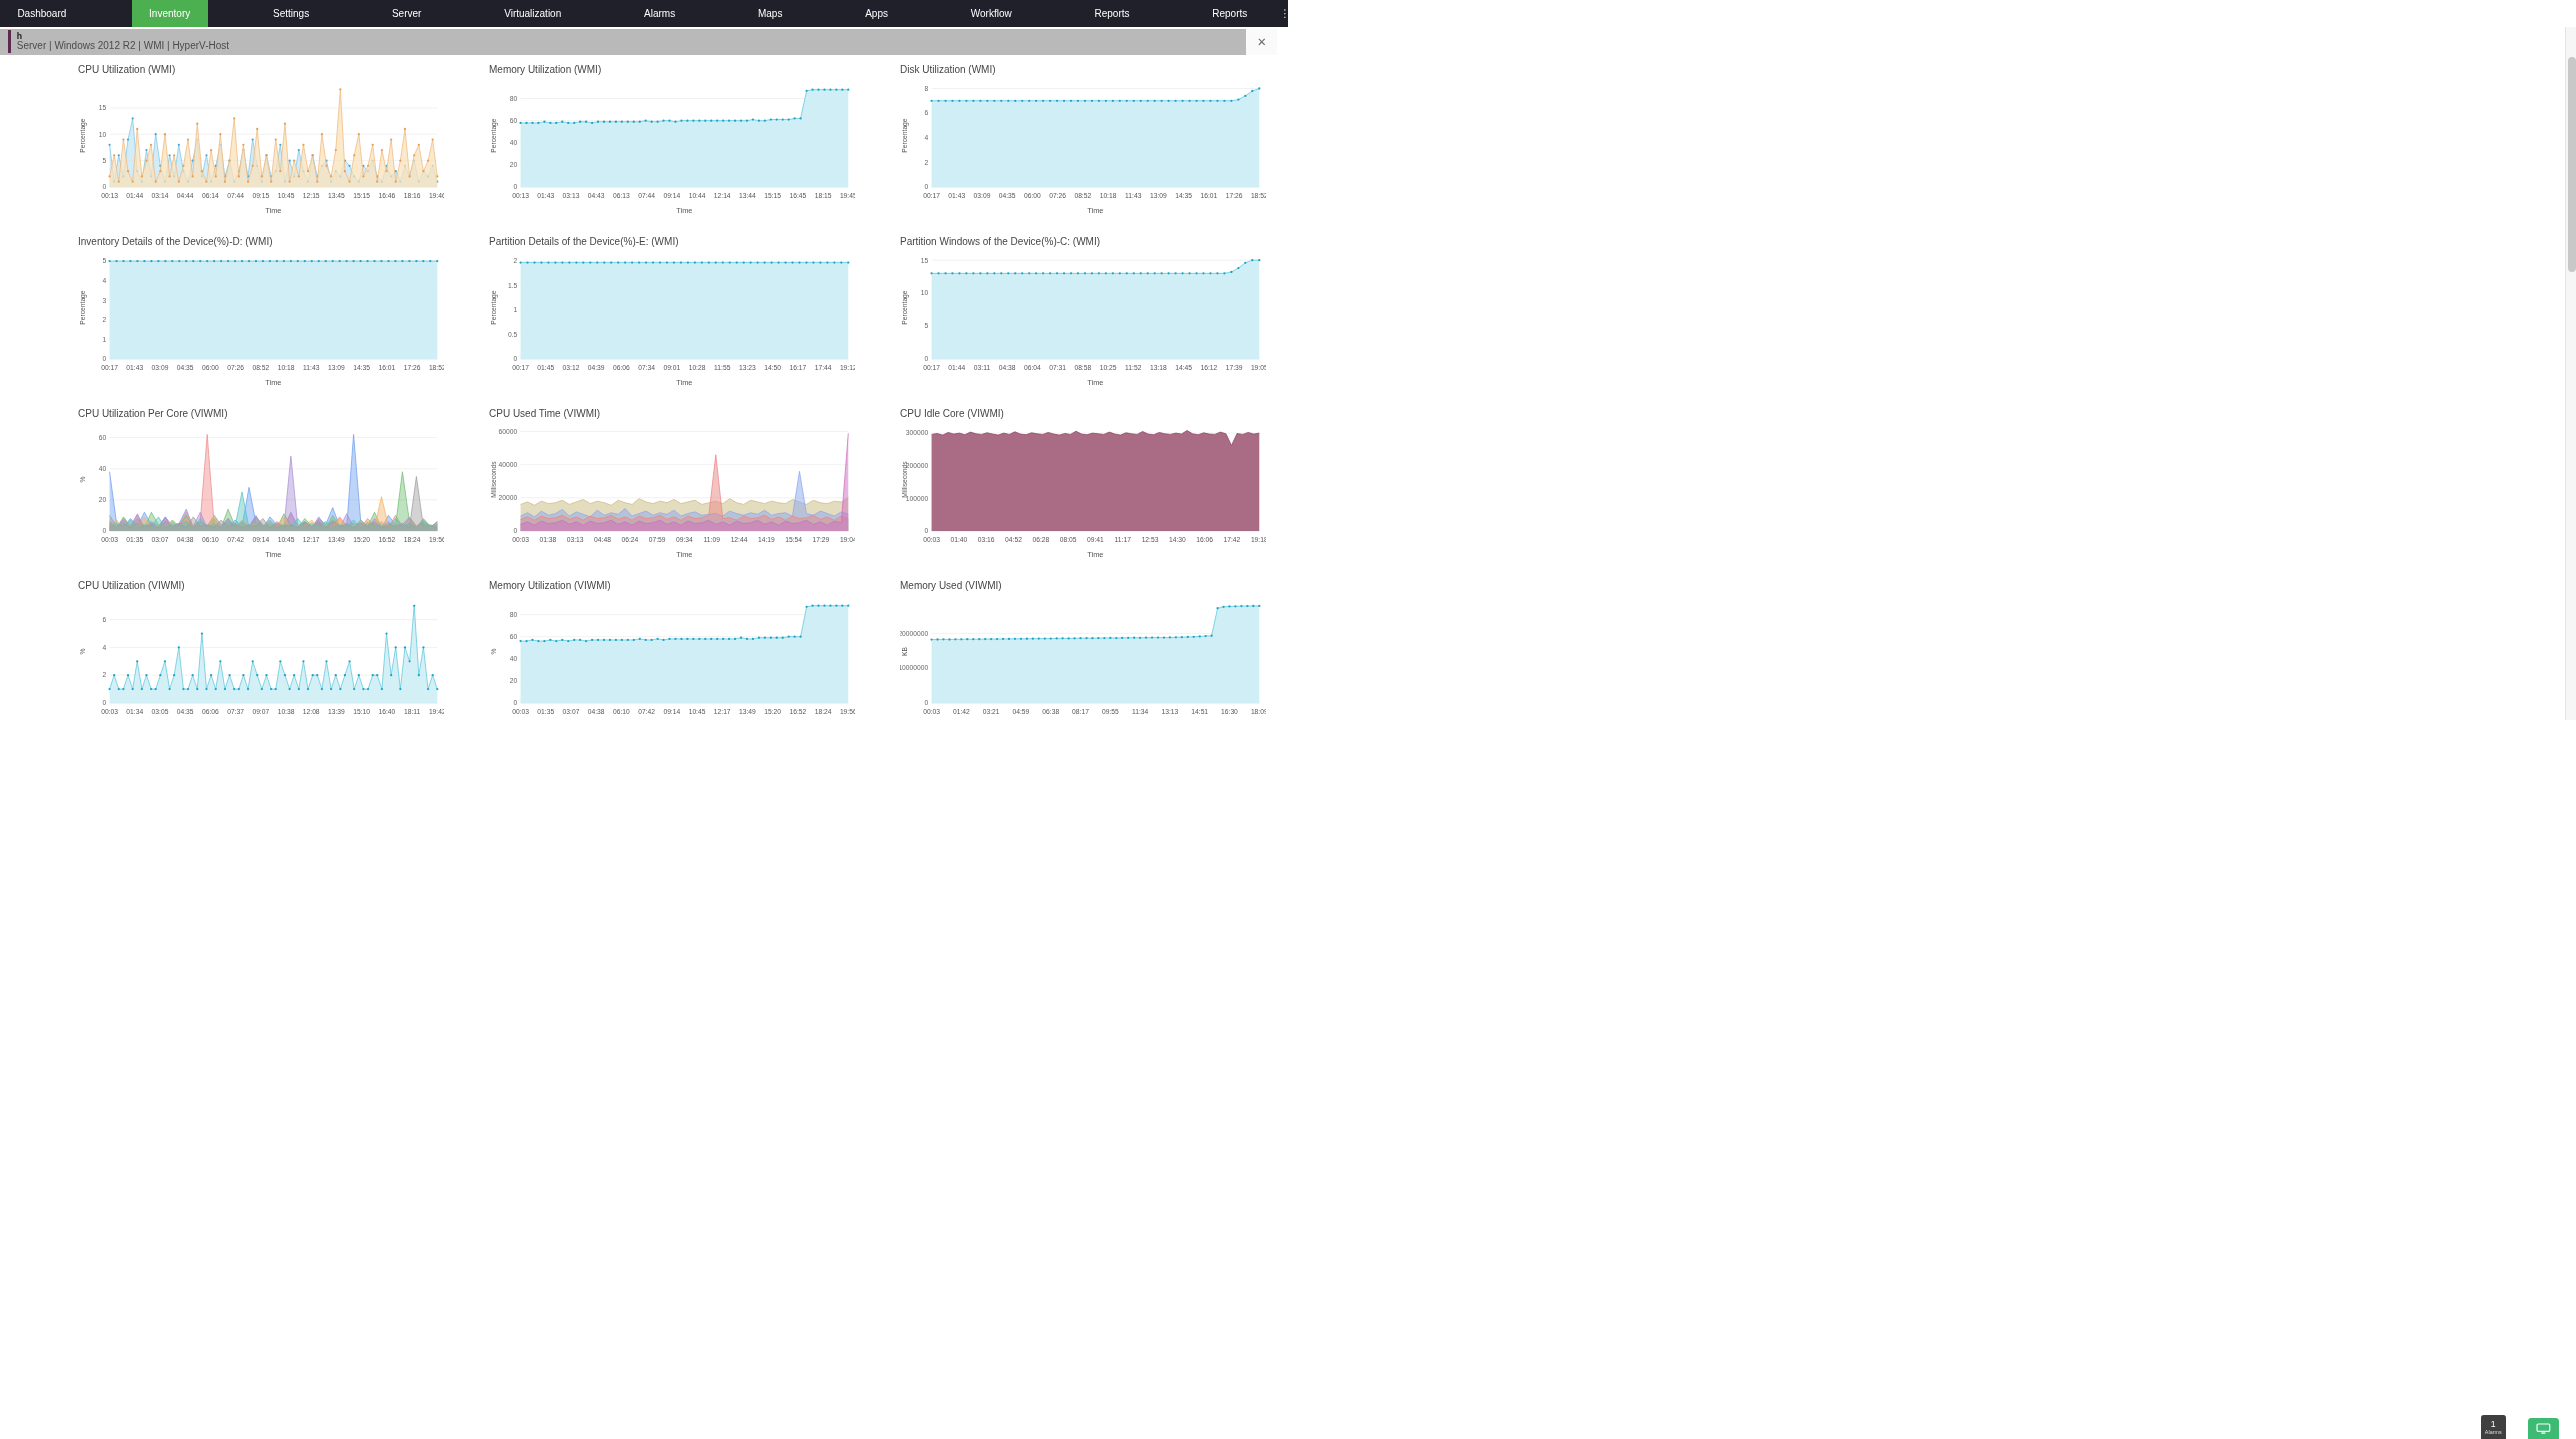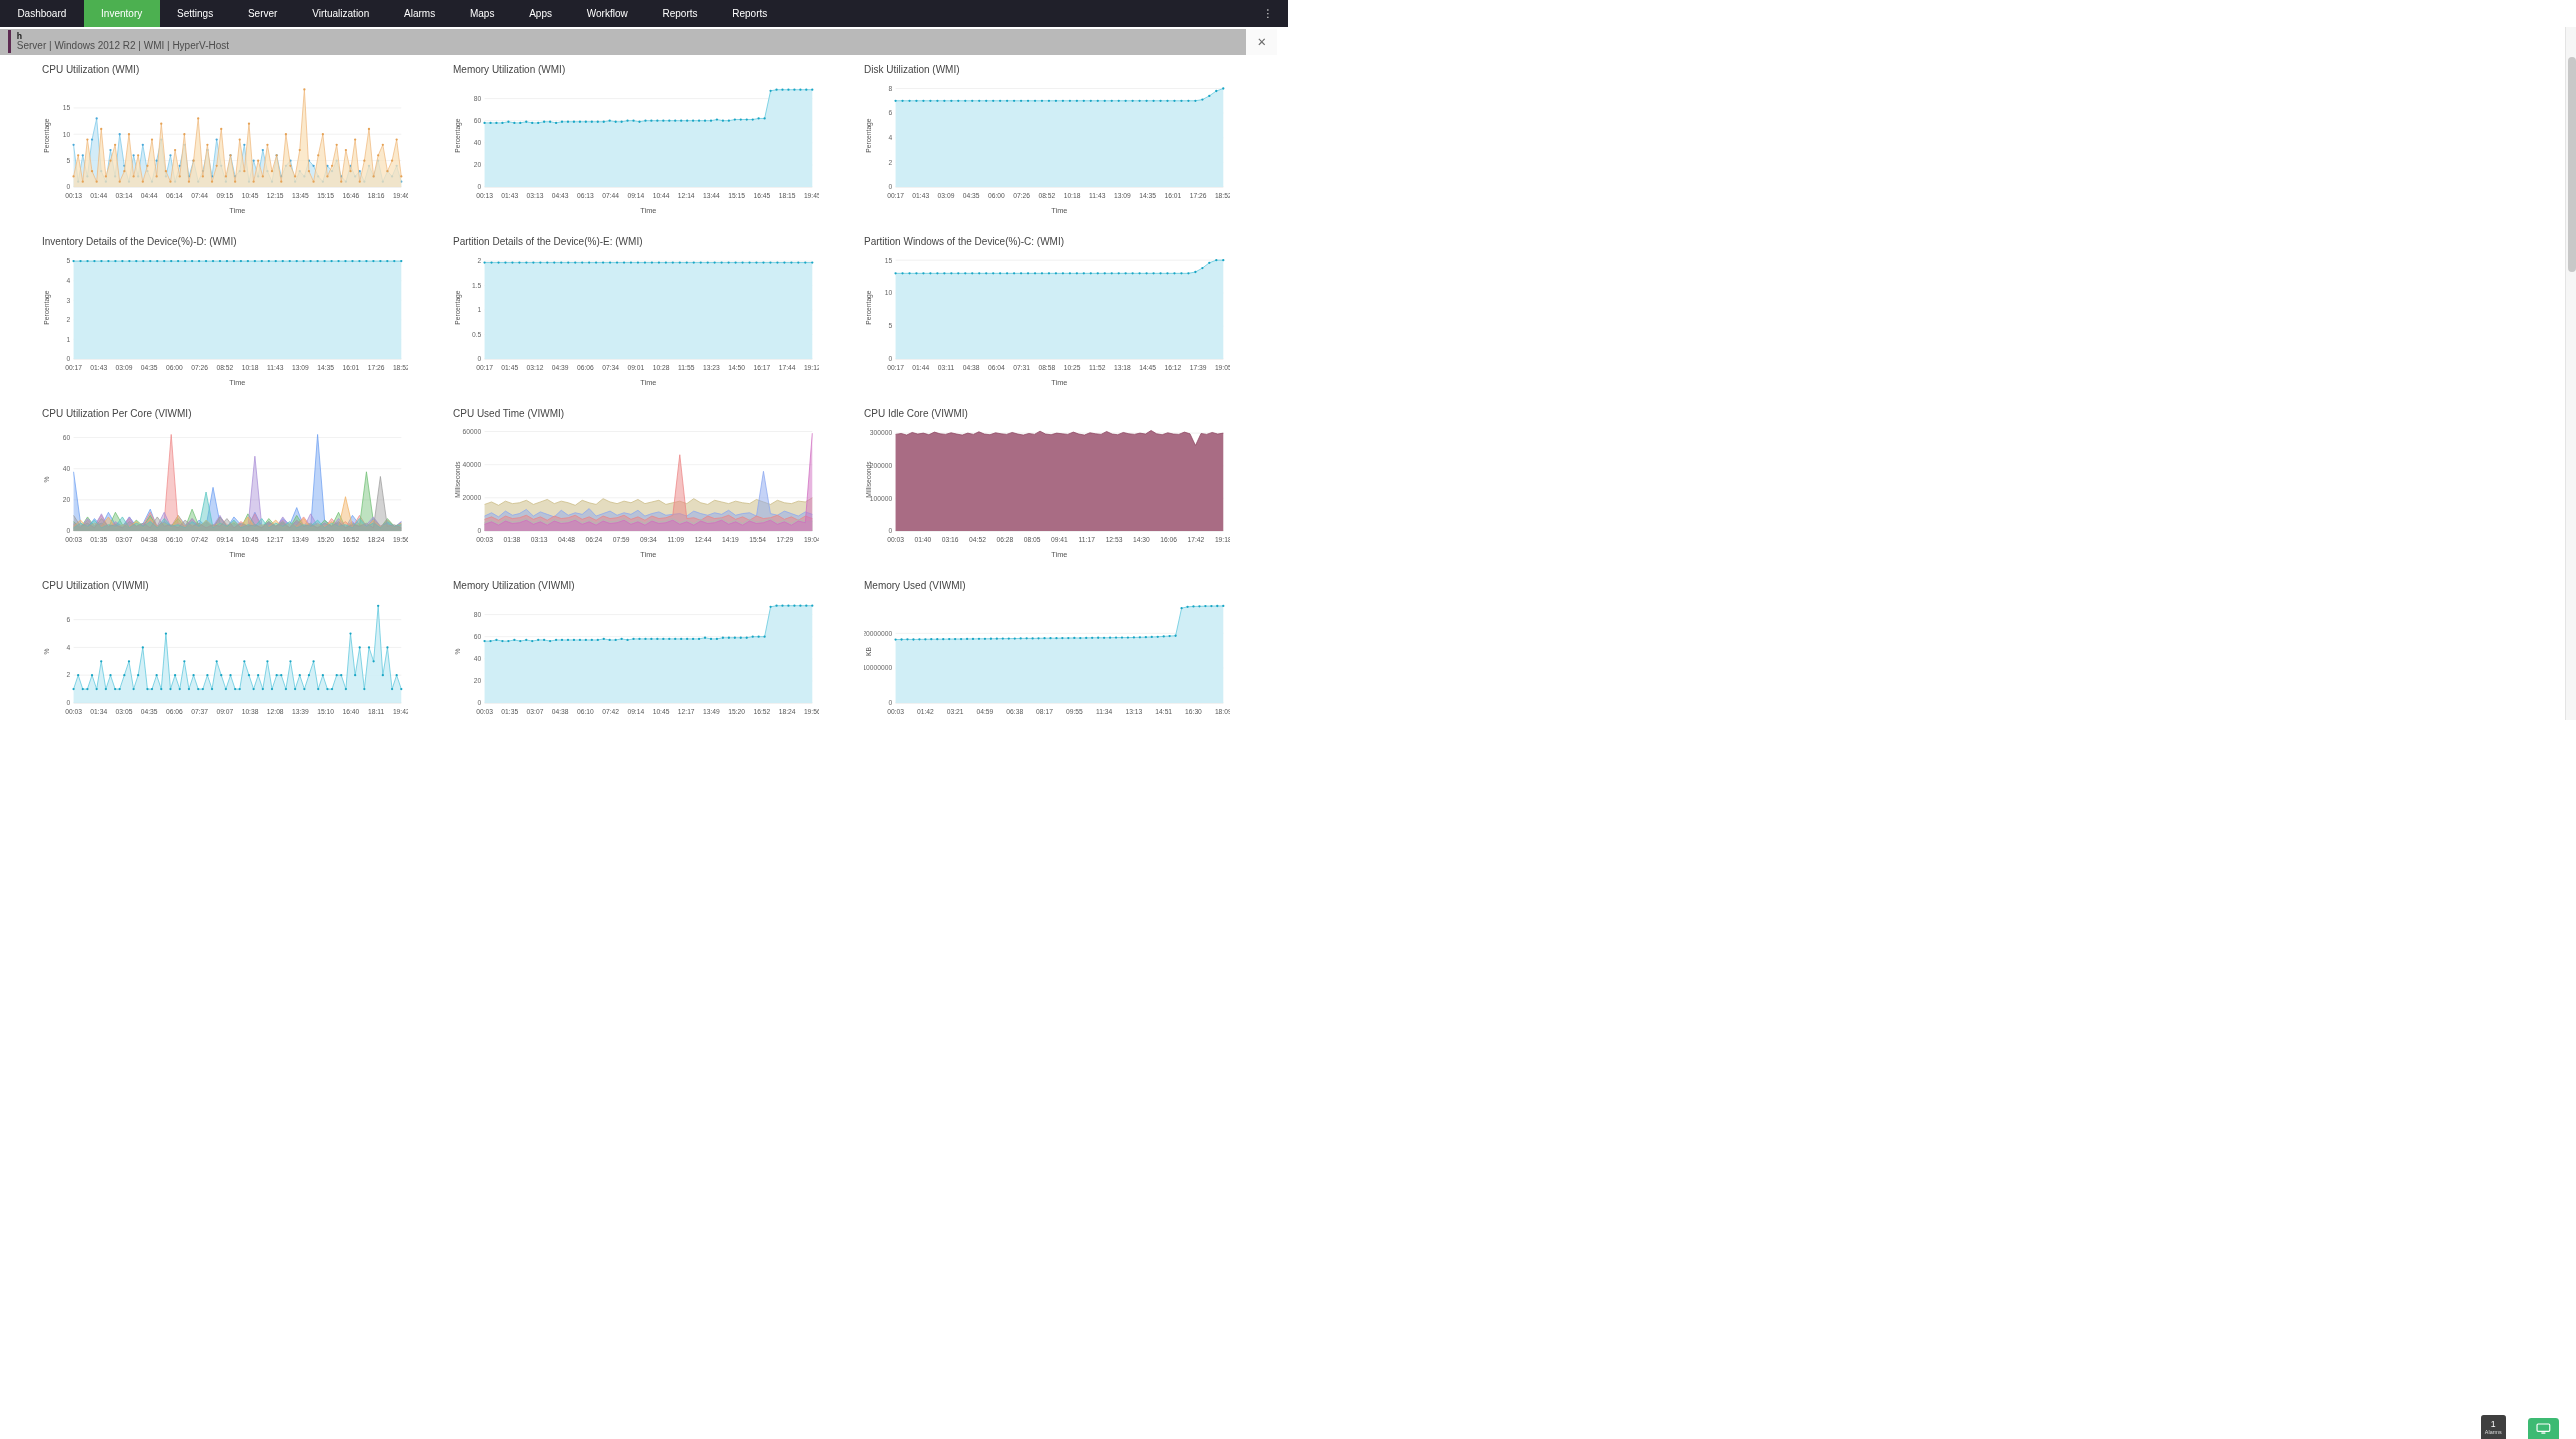--- a/index.html
+++ b/index.html
@@ -28,21 +28,21 @@
   .dev-sub { font-size:10px; color:#4c4c4c; line-height:9.4px; }
   .dev-close {
     margin-left:auto; width:31px; background:#fafafa; display:flex;
     align-items:center; justify-content:center; color:#6e6e6e; font-size:11.4px; cursor:pointer;
   }
   
   .charts-grid {
     display:grid; grid-template-columns:repeat(3, 411px); grid-auto-rows:172px;
     padding:6.7px 0 0 34px; width:calc(100% - 10.7px);
   }
-  .chart-cell { overflow:visible; }
+  .chart-cell { overflow:visible;margin-left:36px; }
   .chart-title { font-size:10px; color:#454545; margin:2.7px 0 1.3px 8px; }
   .chart-cell svg { margin-left:8px; display:block; }
   .chart-cell svg text { font-family:"Liberation Sans", sans-serif; }
   .ct-grid { stroke:#eaeaea; stroke-width:1; }
   .ct-axis { stroke:#cfcfcf; stroke-width:1; }
   .ct-ytick { font-size:10px; fill:#666; text-anchor:end; }
   .ct-xtick { font-size:10px; fill:#555; text-anchor:middle; }
   .ct-xlabel { font-size:11px; fill:#555; text-anchor:middle; }
   .ct-ylabel { font-size:10px; fill:#555; text-anchor:middle; }
   
@@ -65,21 +65,21 @@
   .fab-green {
     position:fixed; bottom:0; right:17.4px; width:31px; height:21.5px;
     background:#3dba73; border-radius:3.4px 3.4px 0 0; display:flex;
     align-items:center; justify-content:center; cursor:pointer;
   }
 </style>
 </head>
 <body>
 
 <div class="navbar">
-  <div id="nav-items" style="display:flex;align-items:stretch;">
+  <div id="nav-items" style="display:flex;align-items:stretch;gap:48px;">
       <div class="nav-item">Dashboard</div>
       <div class="nav-item active">Inventory</div>
       <div class="nav-item">Settings</div>
       <div class="nav-item">Server</div>
       <div class="nav-item">Virtualization</div>
       <div class="nav-item">Alarms</div>
       <div class="nav-item">Maps</div>
       <div class="nav-item">Apps</div>
       <div class="nav-item">Workflow</div>
       <div class="nav-item">Reports</div>

